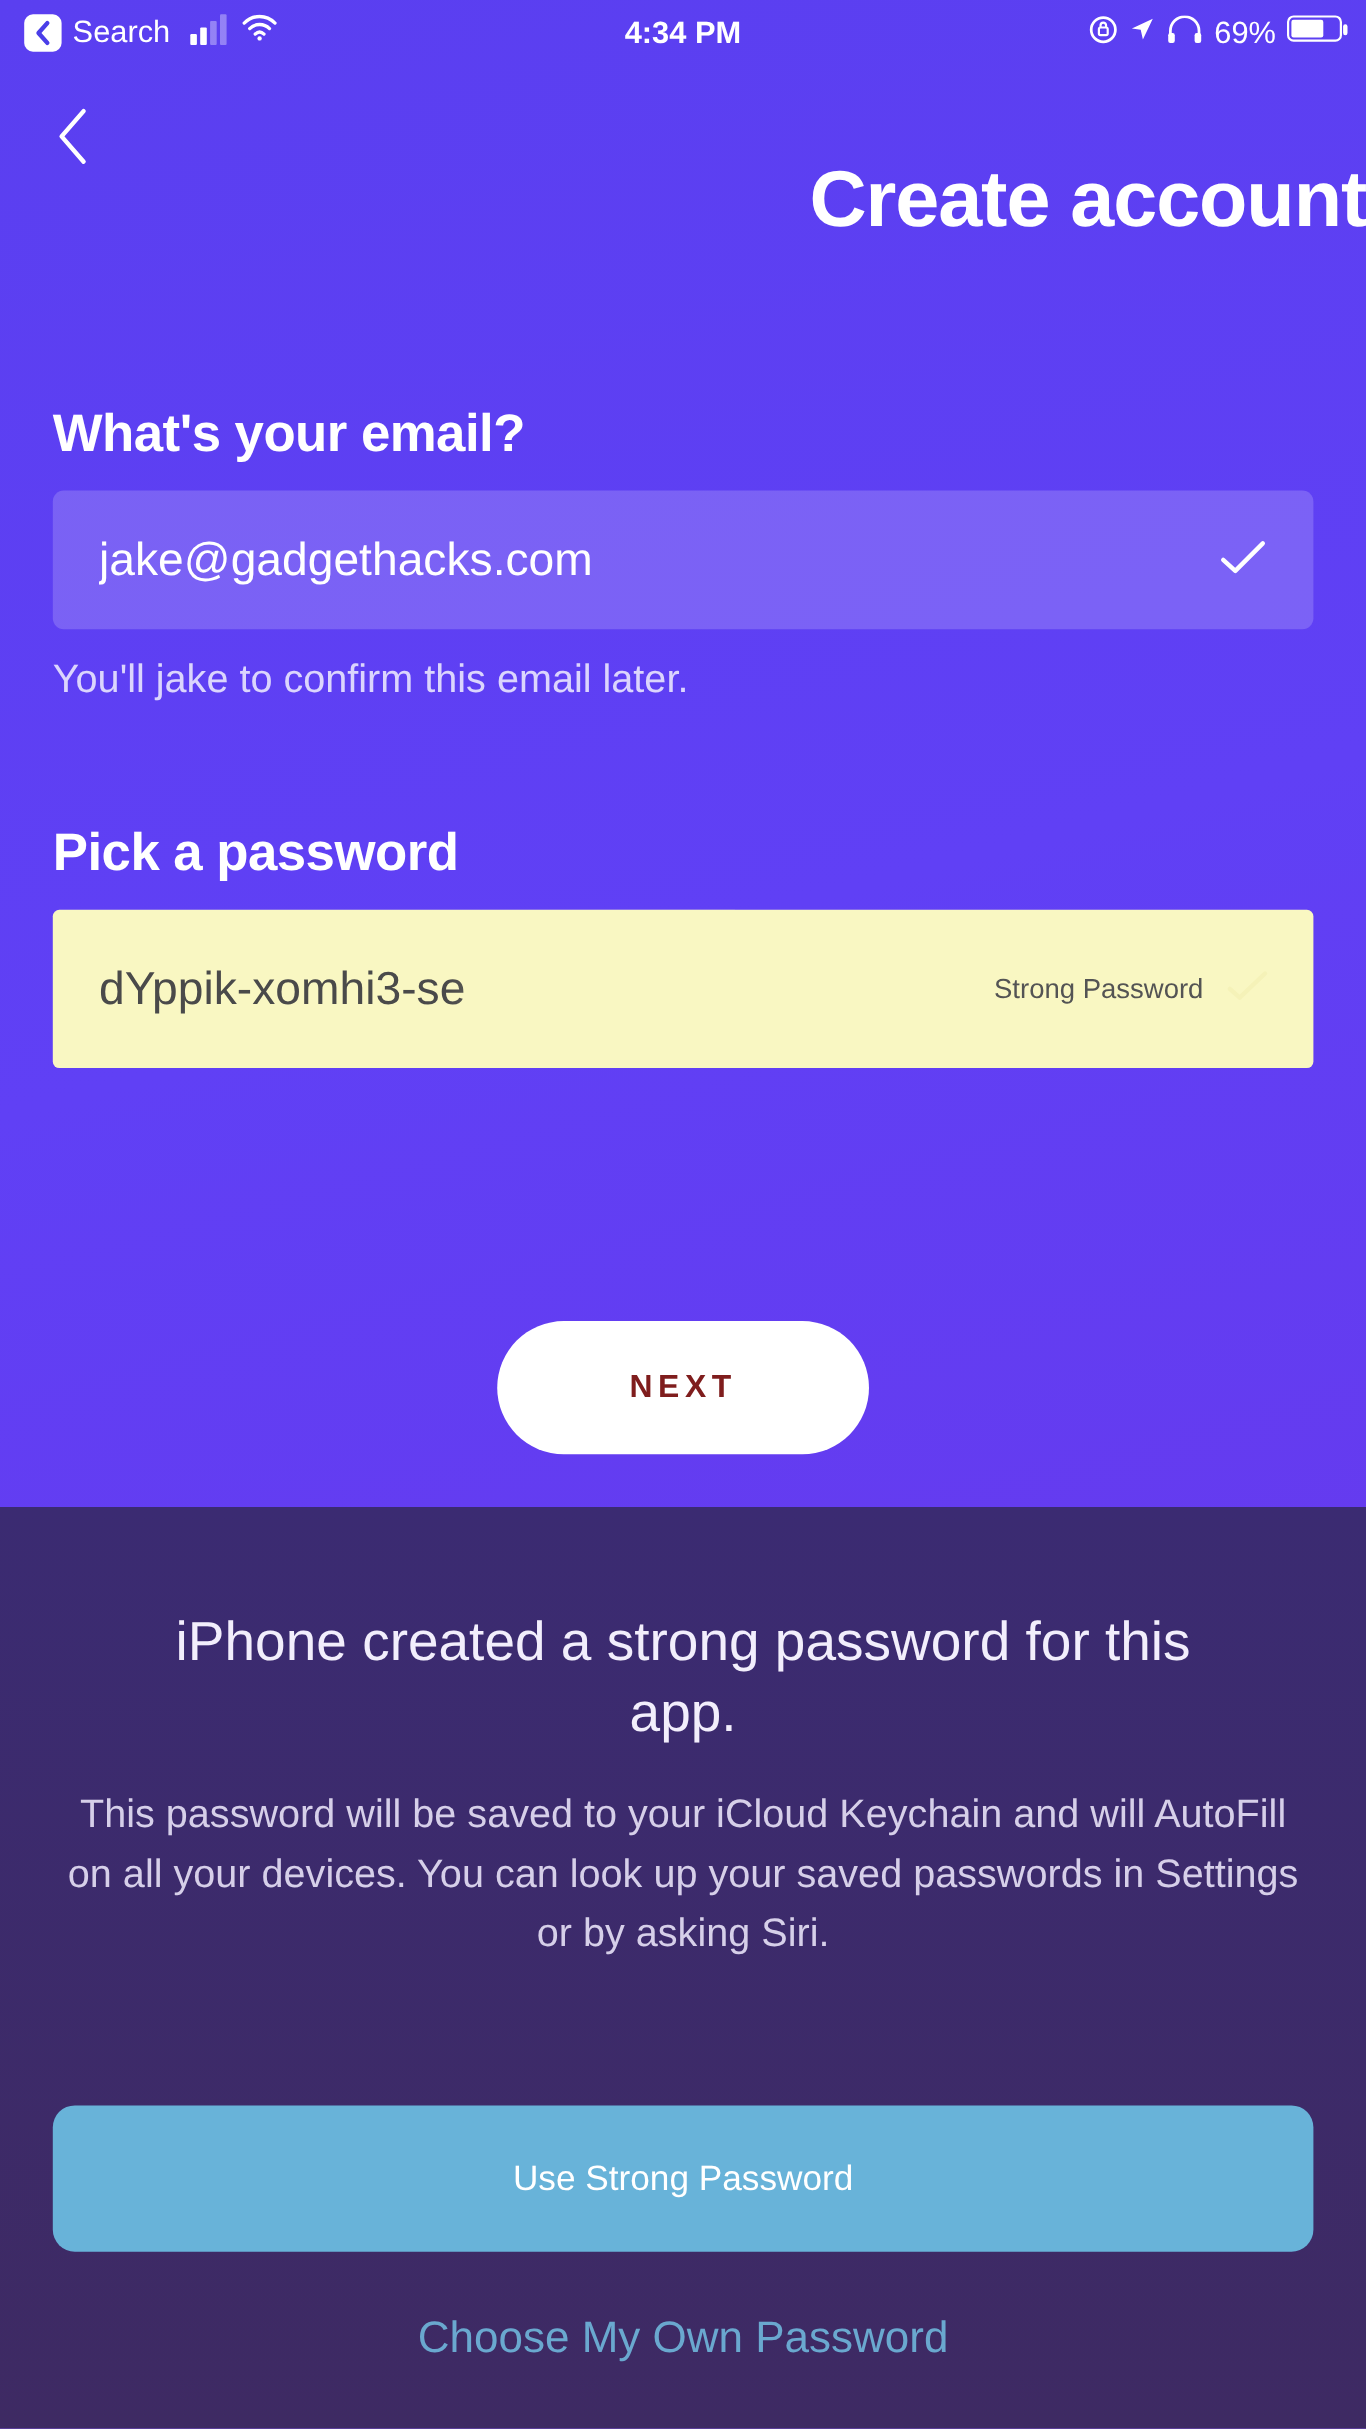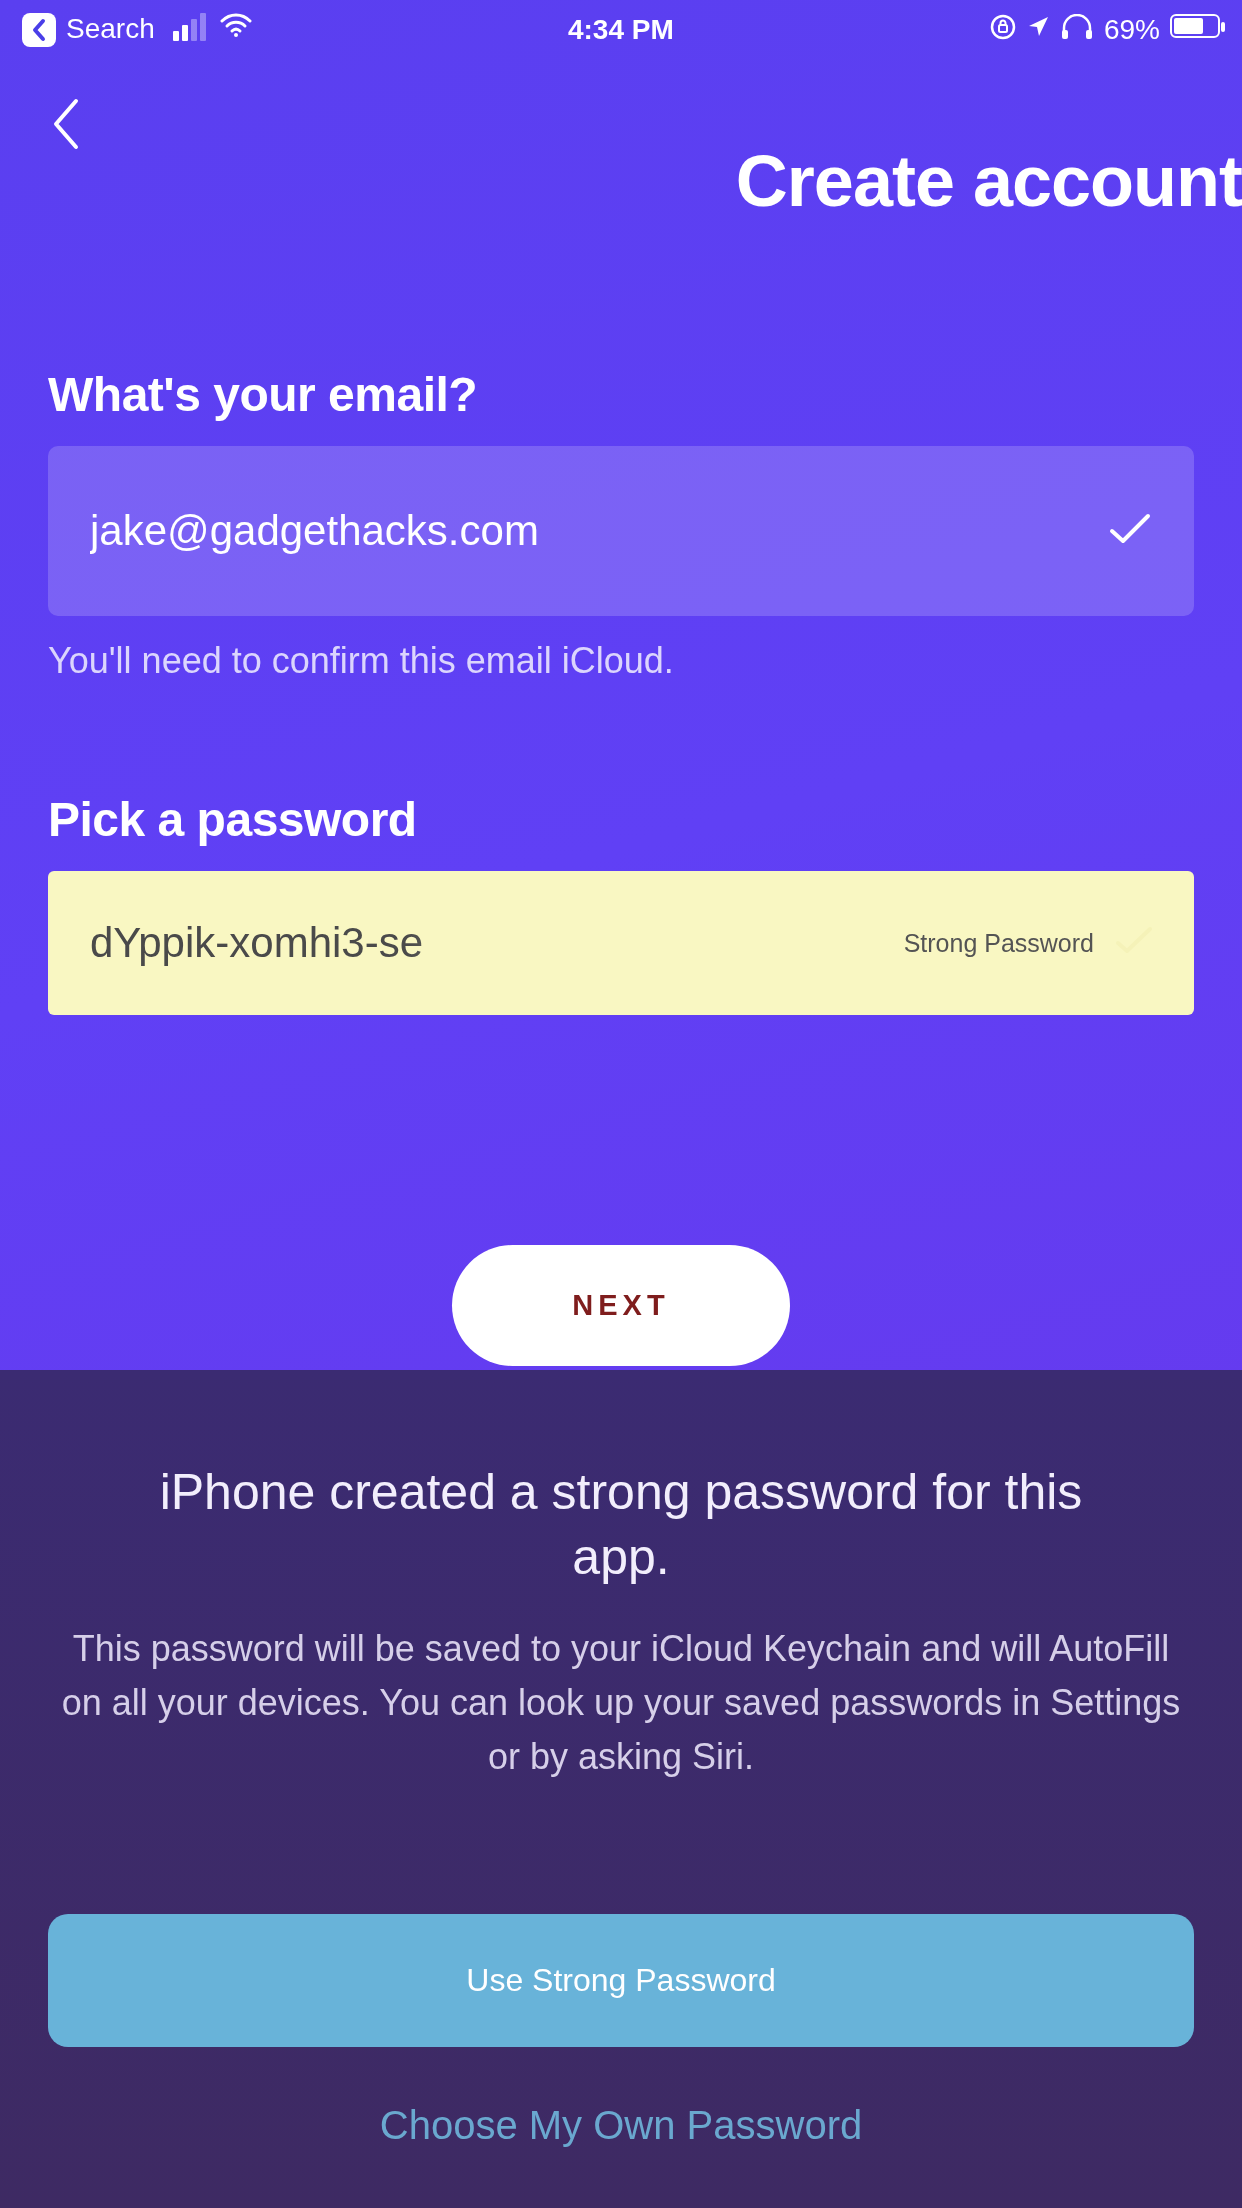--- a/index.html
+++ b/index.html
@@ -66,21 +66,21 @@
   .field-label {
     font-size: 48px;
     font-weight: 700;
     margin-bottom: 24px;
     letter-spacing: -0.5px;
     margin-top: 15px;
   }
   .input-wrap {
     background: rgba(255,255,255,0.18);
     border-radius: 10px;
-    height: 170px;
+    height: 126px;
     display: flex;
     align-items: center;
     padding: 0 42px;
     position: relative;
   }
   .input-wrap input {
     flex: 1;
     background: transparent;
     border: none;
     outline: none;
@@ -252,21 +252,21 @@
   <div>
     <div class="field-label">What's your email?</div>
     <div class="input-wrap">
       <input type="text" value="jake@gadgethacks.com" style="">
       <span class="check">
         <svg width="44" height="36" viewBox="0 0 44 36">
             <path d="M4 20 L15 30 L40 5" stroke="#ffffff" stroke-width="4" fill="none" stroke-linecap="round" stroke-linejoin="round"></path>
           </svg>
       </span>
     </div>
-    <div class="helper">You'll need to confirm this email iCloud.</div>
+    <div class="helper">You'll jake to confirm this email later.</div>
   </div>
 
   <div class="field-block-2">
     <div class="field-label">Pick a password</div>
     <div class="pw-wrap">
       <span class="pw-visible">dYppik-xomhi3-se</span>
       <span class="pw-fade"></span>
       <span class="pw-strength">Strong Password</span>
       <span class="pw-check">
         <svg width="40" height="32" viewBox="0 0 40 32">

